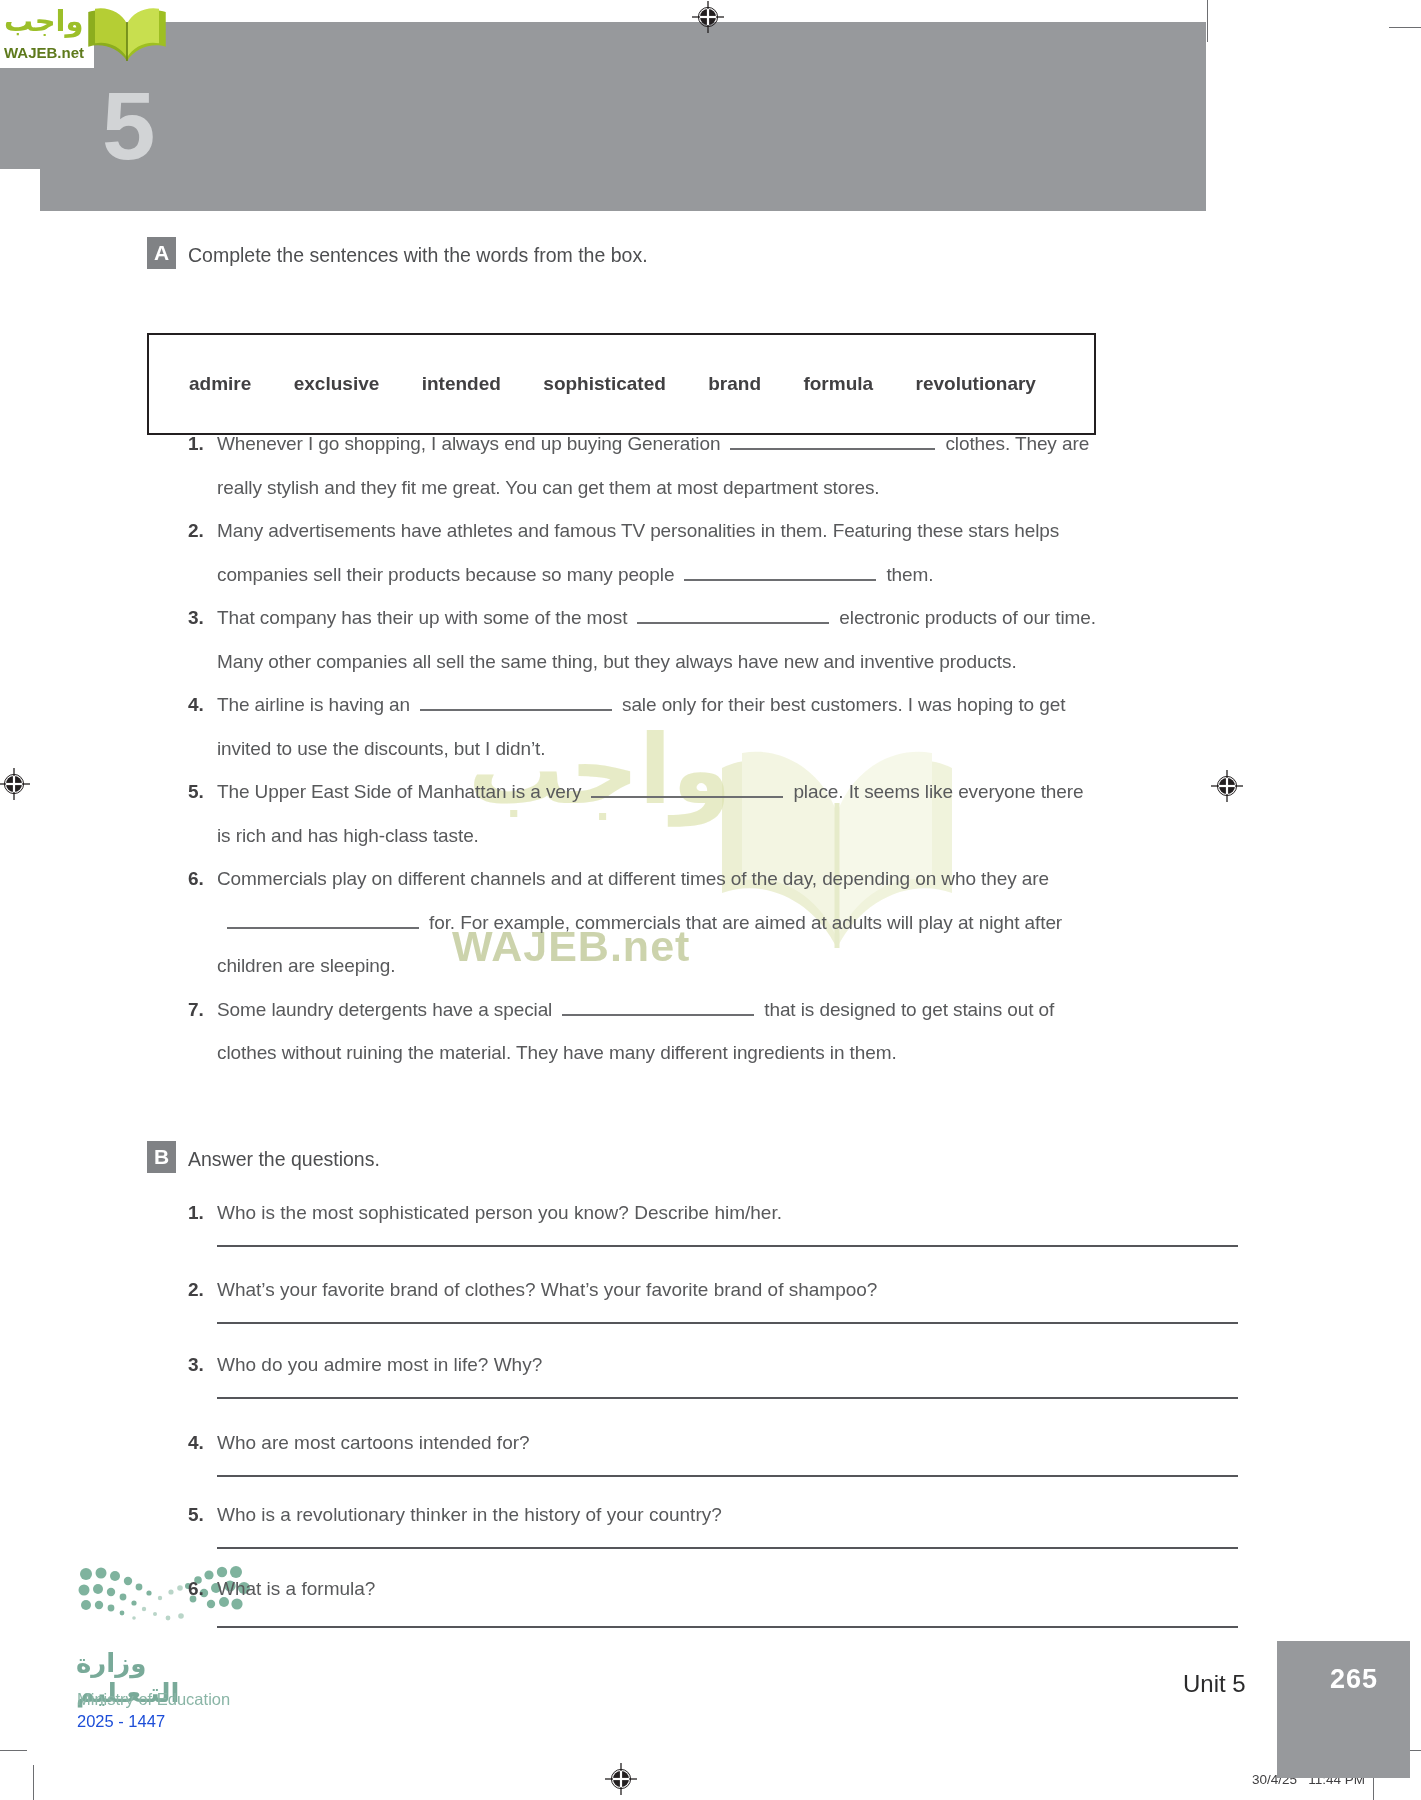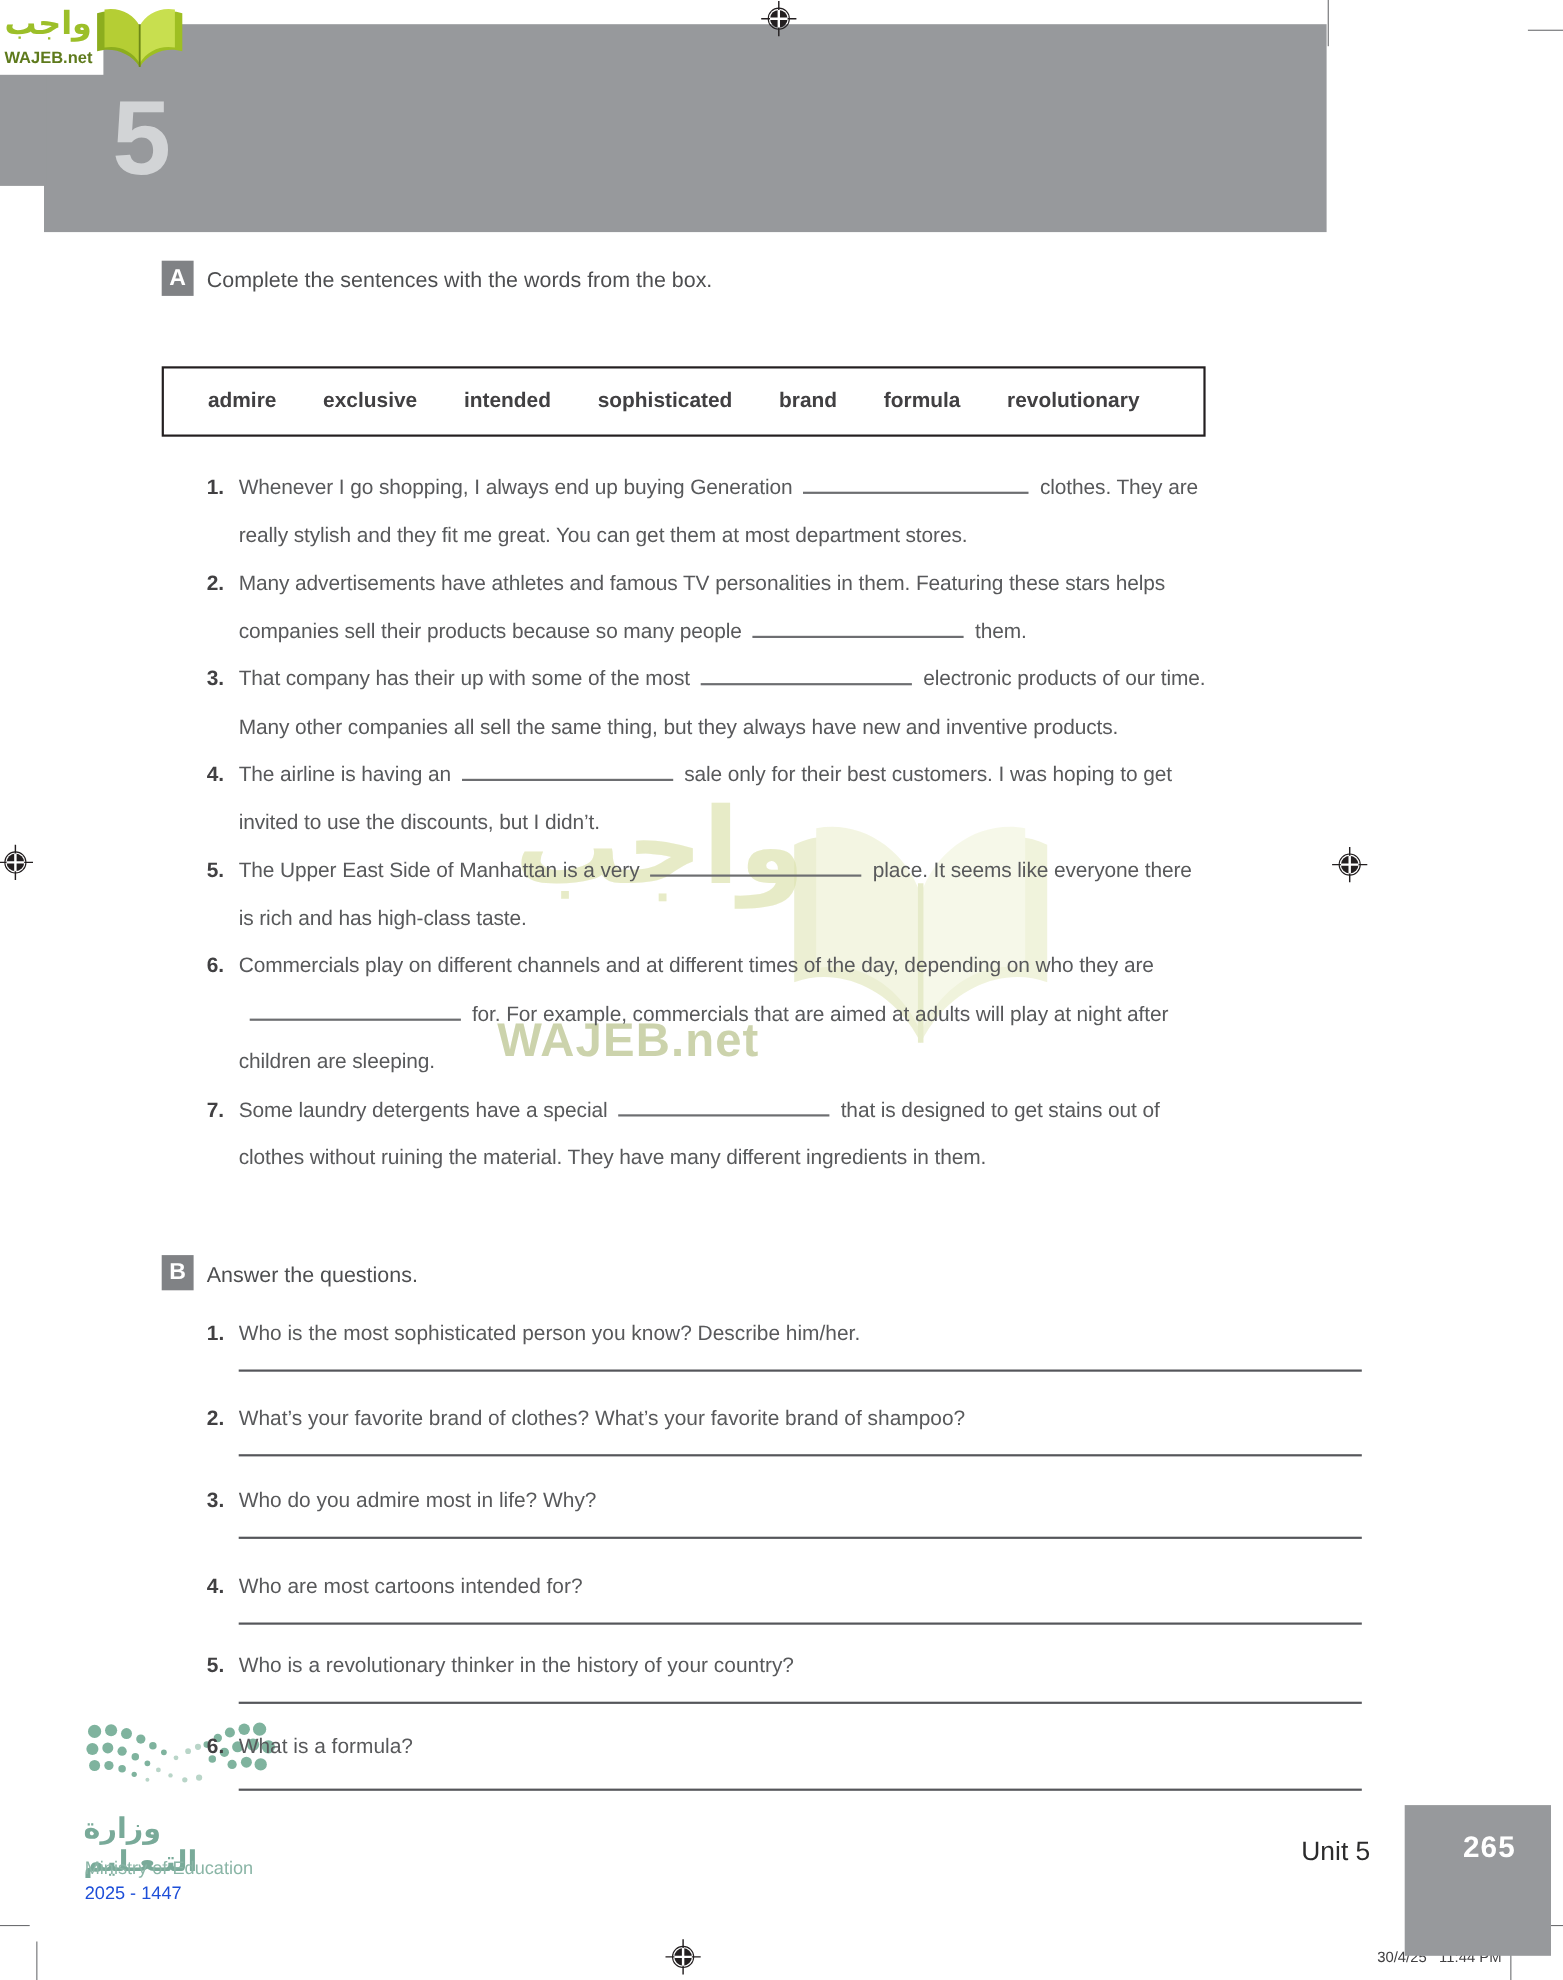--- a/index.html
+++ b/index.html
@@ -19,21 +19,21 @@
   
   .wm{position:absolute;z-index:0;}
   .wm-ar{left:468px;top:722px;font-family:"DejaVu Sans",sans-serif;font-size:96px;font-weight:700;
          color:#e2e7ba;opacity:.8;line-height:1;}
   .wm-en{left:452px;top:922px;font-size:43px;font-weight:700;color:#c7cfa4;opacity:.9;letter-spacing:1px;}
   .wm-book{left:712px;top:728px;opacity:.55;}
   
   .badge{position:absolute;width:29px;height:32px;background:#808285;color:#ffffff;font-size:21px;font-weight:700;
          display:flex;align-items:center;justify-content:center;z-index:2;}
   .instruction{position:absolute;left:188px;font-size:19.5px;color:#4d4e50;z-index:2;}
-  .word-box{position:absolute;left:147px;top:333px;width:949px;height:64px;border:2.5px solid #231f20;
+  .word-box{position:absolute;left:147px;top:333px;width:949px;height:102px;border:2.5px solid #231f20;
             box-sizing:border-box;display:flex;align-items:center;justify-content:space-between;
             padding:0 58px 0 40px;background:transparent;z-index:2;}
   .word-box span{font-size:19px;font-weight:700;color:#414042;}
   .sentences{position:absolute;left:188px;top:422px;width:920px;z-index:2;}
   .sent{display:grid;grid-template-columns:29px 885px;font-size:19px;line-height:43.5px;color:#58595b;letter-spacing:-0.1px;}
   .sent .num{font-weight:700;color:#414042;}
   .blank{display:inline-block;width:192px;height:13px;border-bottom:2px solid #6d6e71;margin:0 10px;}
   .blank.w1{width:205px;}
   .qblock{position:absolute;left:188px;width:1060px;z-index:2;}
   .qrow{display:grid;grid-template-columns:29px 1fr;font-size:19px;line-height:25px;color:#58595b;}

